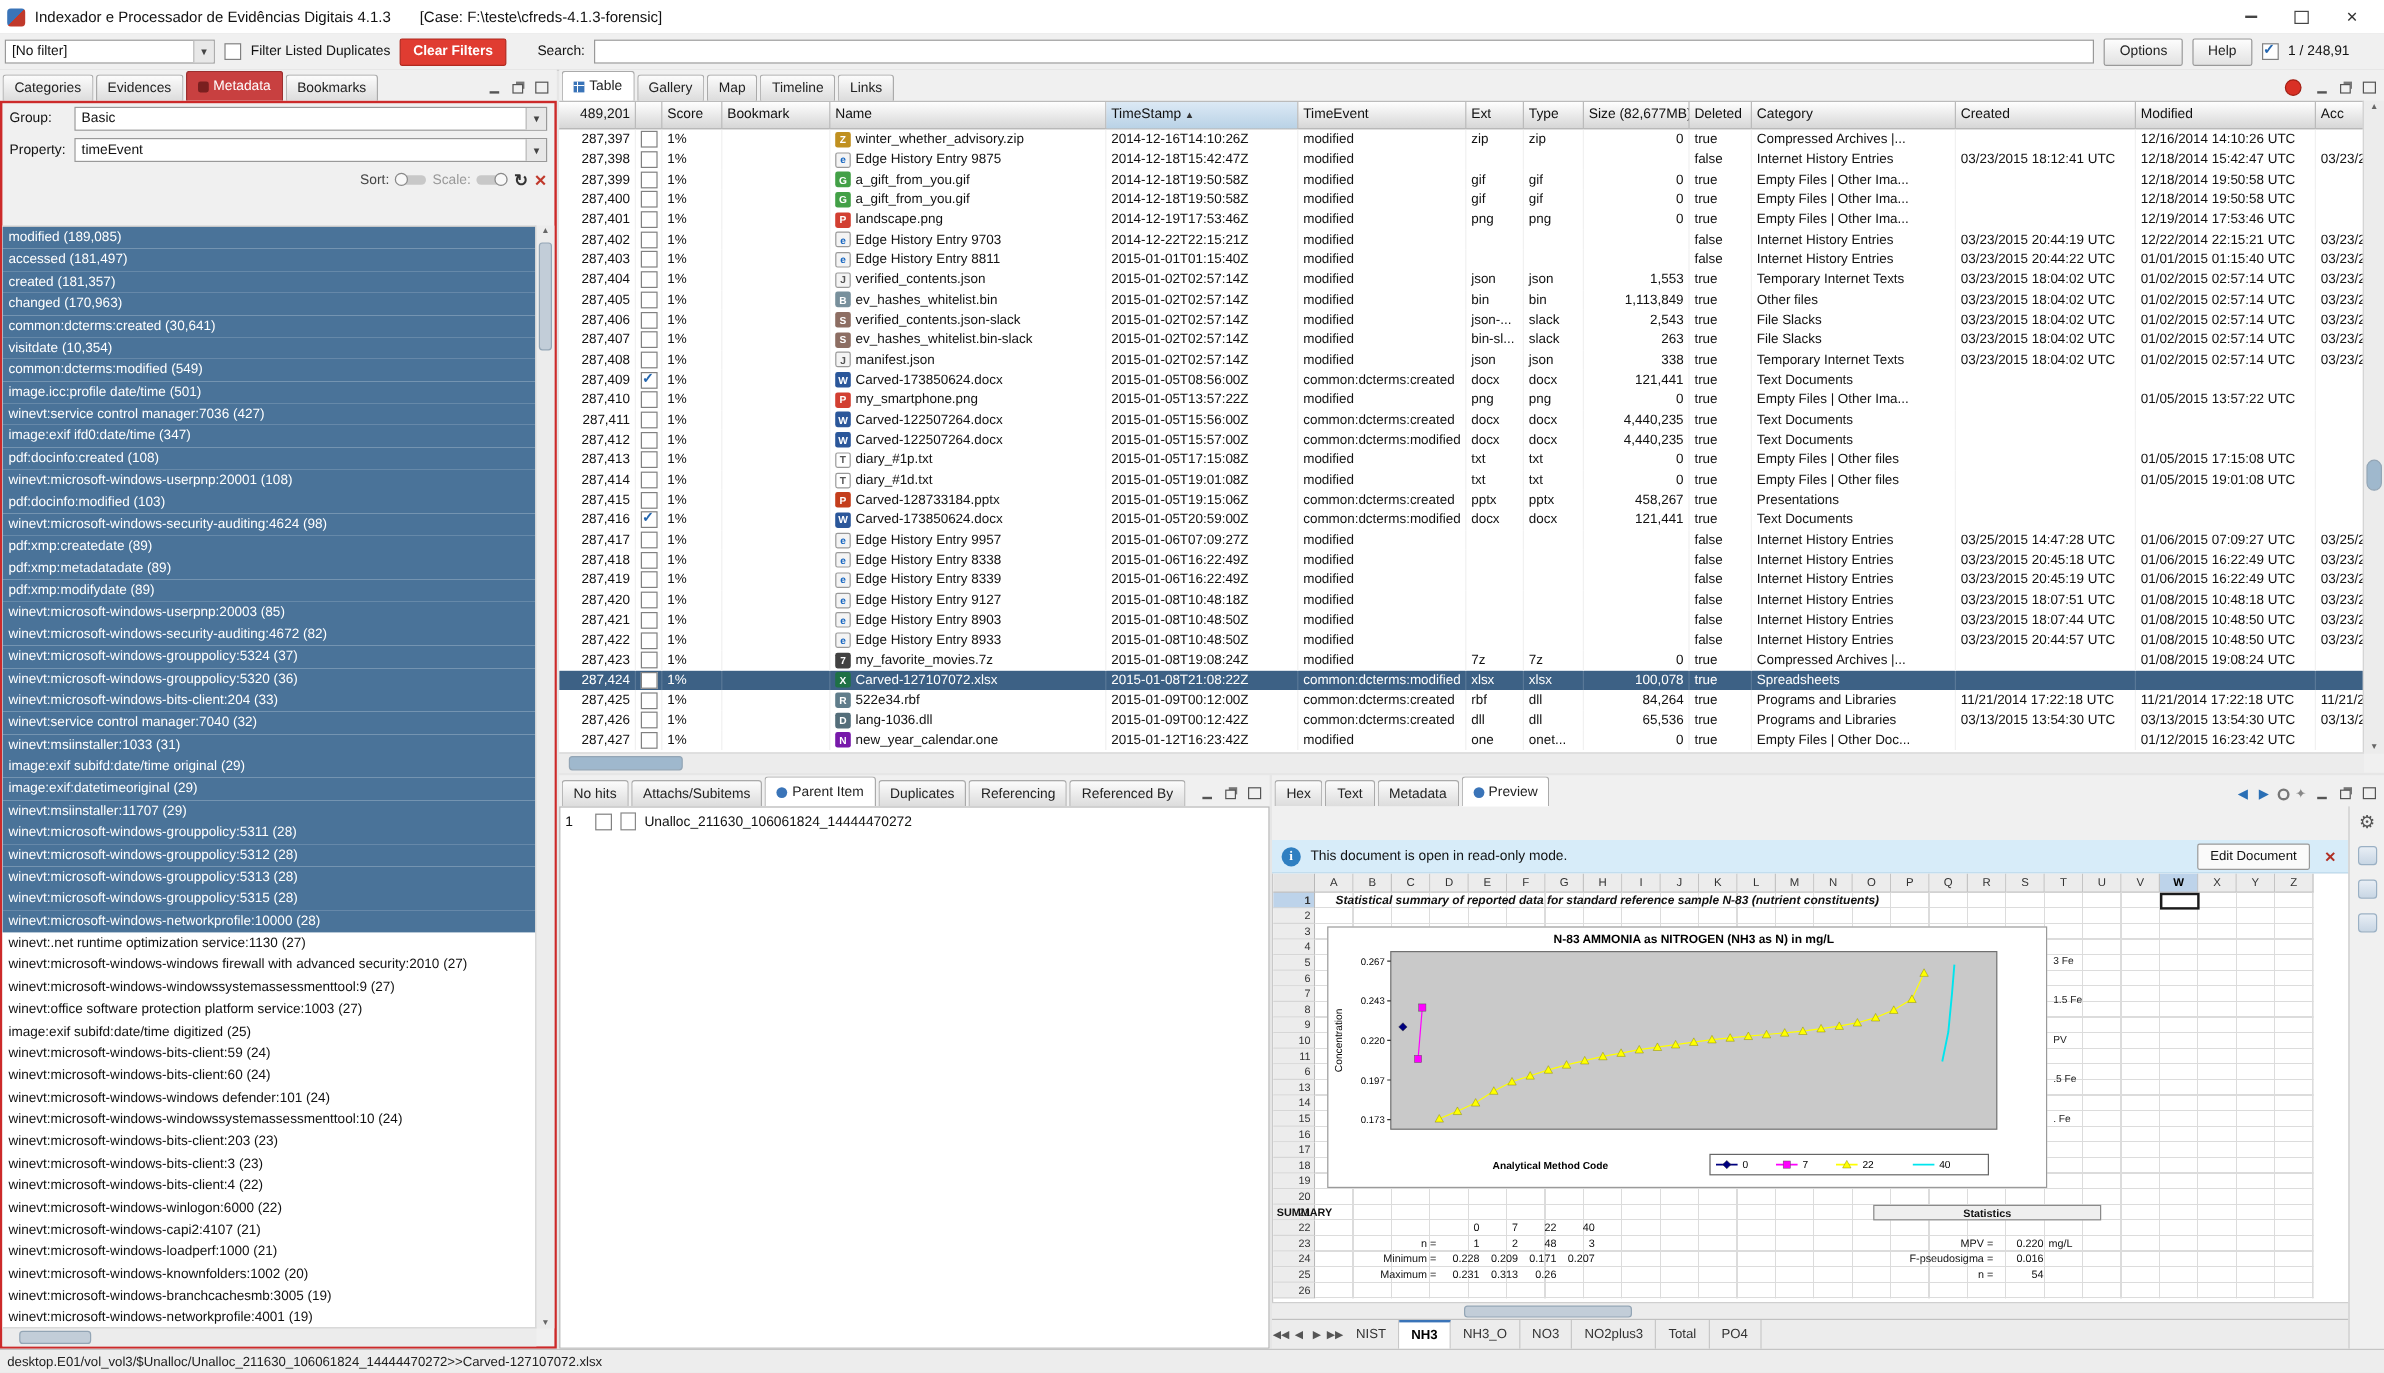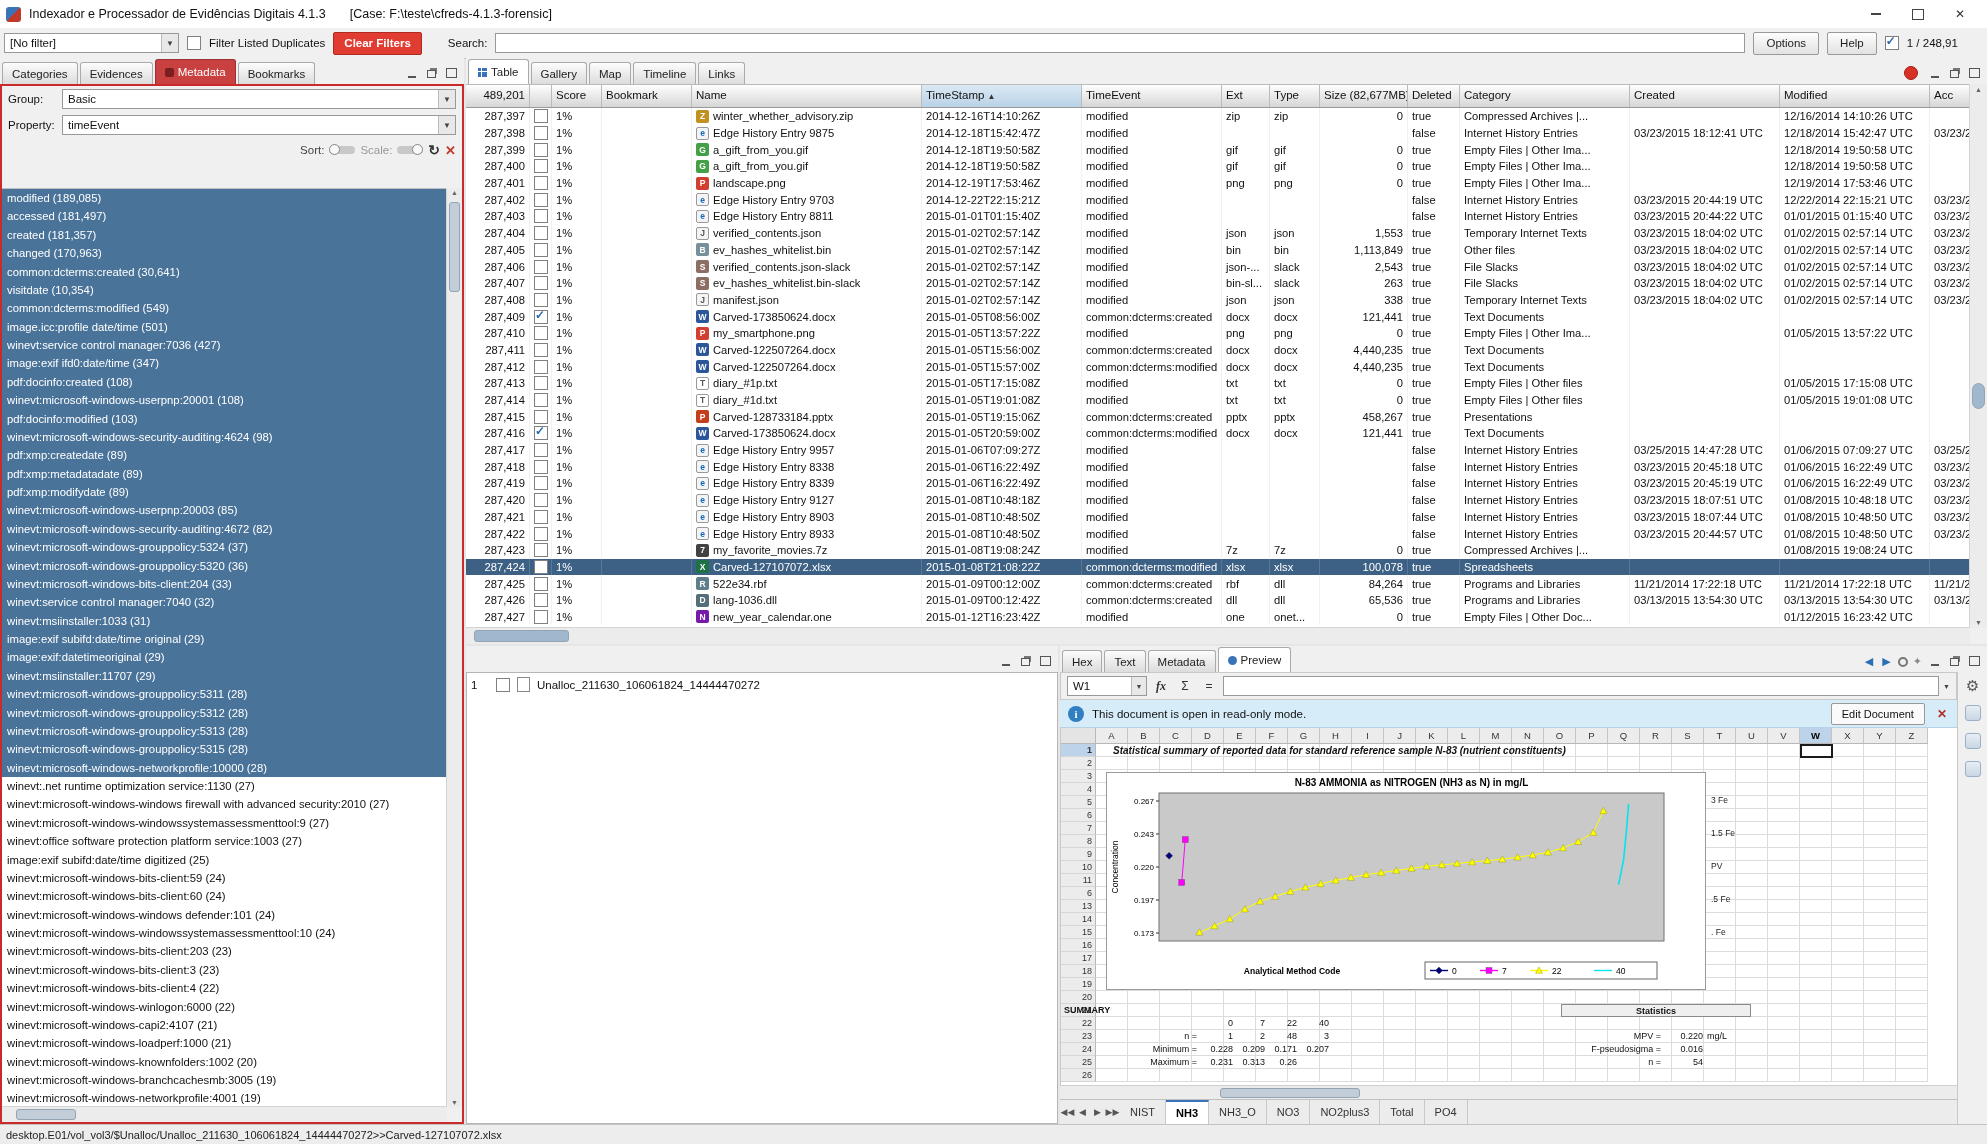--- a/index.html
+++ b/index.html
@@ -1045,20 +1045,41 @@
     <div class="thumb" style="left:2px;right:2px;top:55%;height:26px;border-radius:8px;background:#9fb8cd;"></div>
     <span class="sbarrow" style="bottom:2px;">▼</span>
   </div>
   <div class="sbh" style="left:0;right:17px;bottom:0;height:16px;">
     <div class="thumb" style="top:2px;bottom:2px;left:8px;width:95px;background:#9fb8cd;"></div>
   </div>
 </div>
 
 <div class="panel" id="parent-panel">
   <div class="ptabrow">
+    <div class="ptabs" id="parent-tabs">
+        <div class="ptab">
+          <span>No hits</span>
+        </div>
+        <div class="ptab">
+          <span>Attachs/Subitems</span>
+        </div>
+        <div class="ptab active">
+          <span class="tabicon dot"></span>
+          <span>Parent Item</span>
+        </div>
+        <div class="ptab">
+          <span>Duplicates</span>
+        </div>
+        <div class="ptab">
+          <span>Referencing</span>
+        </div>
+        <div class="ptab">
+          <span>Referenced By</span>
+        </div>
+      </div>
     <div class="wctrl">
       <span class="wbtn">
           <span class="ic-min"></span>
         </span>
       <span class="wbtn">
           <span class="ic-float"></span>
         </span>
       <span class="wbtn">
           <span class="ic-max"></span>
         </span>
@@ -1101,31 +1122,20 @@
         </span>
       <span class="wbtn">
           <span class="ic-float"></span>
         </span>
       <span class="wbtn">
           <span class="ic-max"></span>
         </span>
     </div>
   </div>
 
-  <div class="fbar">
-    <div class="cellref">
-      <span>W1</span>
-      <span class="arr" style="width:14px;align-self:stretch;display:flex;align-items:center;justify-content:center;background:#e8e8e8;border-left:1px solid #bbb;font-size:7px;color:#444;margin-left:auto;">▼</span>
-    </div>
-    <span class="fbtn fx">fx</span>
-    <span class="fbtn">Σ</span>
-    <span class="fbtn">=</span>
-    <span class="finput"></span>
-    <span style="font-size:7px;color:#444;">▼</span>
-  </div>
 
   <div class="ibar">
     <span class="iinfo">i</span>
     <span>This document is open in read-only mode.</span>
     <span class="editbtn">Edit Document</span>
     <span class="iclose">✕</span>
   </div>
 
   <div class="sheet" id="sheet">
     <div class="scorner"></div>

